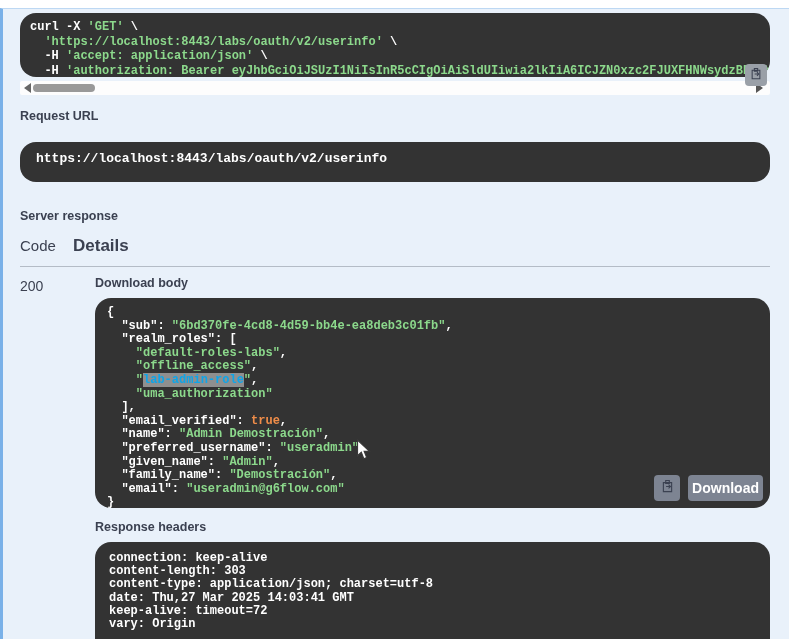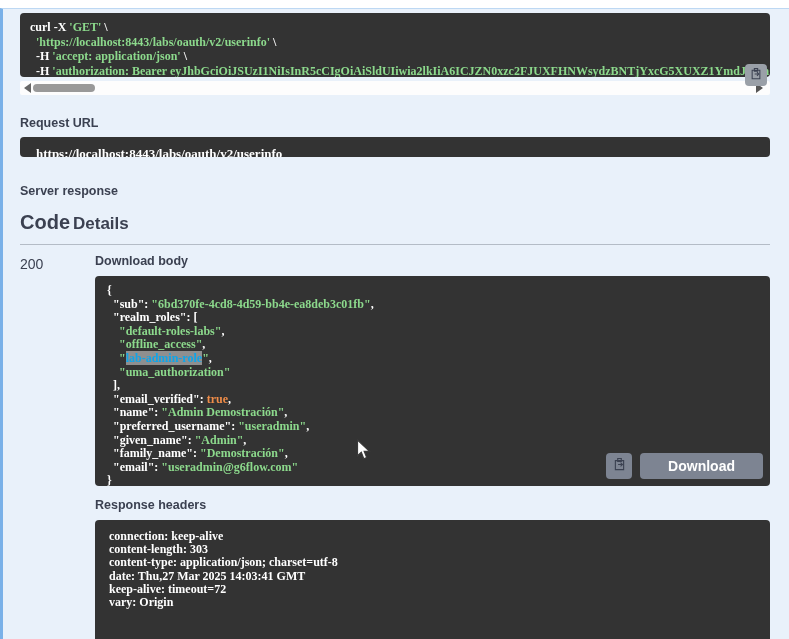--- a/index.html
+++ b/index.html
@@ -17,22 +17,22 @@
   html,body{width:789px;height:639px;overflow:hidden;background:#fff;
     font-family:"Liberation Sans",sans-serif;position:relative}
   .panel{position:absolute;left:0;top:8px;right:0;bottom:0;
     background:var(--panel-bg);
     border-left:3px solid var(--panel-border);
     border-top:1px solid #bdd8f3}
   .content{padding:0 19px 0 17px;position:relative}
   h4.sec{font-size:12.5px;font-weight:bold;color:var(--label-color)}
 
   
-  .codeblock{background:var(--code-bg);border-radius:4px;overflow:hidden;
-    font-family:Liberation Serif, serif;
+  .codeblock{background:var(--code-bg);border-radius:16px;overflow:hidden;
+    font-family:Liberation Mono, monospace;
     font-weight:700;font-size:12px;color:var(--code-text)}
   .cl{white-space:pre;line-height:13.6px}
   .cl .w{color:var(--code-text)}
   .cl .g{color:var(--string-green)}
   .cl .o{color:var(--boolean-orange)}
   .cl .gs{color:#0ea5e9;background:rgba(255,255,255,0.45)}
 
   
   .curl-wrap{position:relative;margin-top:4px}
   .curl-code{height:64px;padding:7px 10px}
@@ -40,38 +40,38 @@
   .hscroll{height:14px;background:#fdfdfd;margin-top:4px;position:relative;border-radius:2px}
   .arr{position:absolute;width:0;height:0;top:2px}
   .arr-l{left:4px;border-top:5px solid transparent;border-bottom:5px solid transparent;border-right:7px solid #666}
   .arr-r{right:7px;border-top:5px solid transparent;border-bottom:5px solid transparent;border-left:7px solid #555}
   .thumb{position:absolute;left:13px;top:3px;width:62px;height:8px;border-radius:4px;background:var(--scroll-thumb)}
   .copy-btn{position:absolute;width:22px;height:22px;border:none;border-radius:4px;
     background:#9aa0a8;display:flex;align-items:center;justify-content:center;cursor:pointer;padding:0}
   .curl-copy{right:3px;bottom:9px;z-index:3}
 
   
-  .url-label{margin-top:21px}
-  .url-block{margin-top:7px;height:20px;padding:9px 16px;font-size:13px}
+  .url-label{margin-top:14px}
+  .url-block{margin-top:19px;height:40px;padding:9px 16px;font-size:13px}
 
   
   .sr-title{margin-top:27px}
   .tbl-head{display:flex;align-items:baseline;margin-top:13px}
-  .code-h{font-size:20px;font-weight:700;color:var(--label-color);width:53px}
+  .code-h{font-size:15px;font-weight:400;color:var(--label-color);width:53px}
   .details-h{font-size:17px;font-weight:bold;color:var(--label-color)}
   .divider{border:none;border-top:1px solid rgba(59,65,81,0.3);margin-top:10px}
 
   .resp-row{display:flex;margin-top:9px}
   .status-col{width:75px;font-size:14px;color:var(--label-color);padding-top:2px}
   .detail-col{flex:1}
   .body-wrap{position:relative;margin-top:8px}
   .body-code{height:210px;padding:8px 12px}
   .body-actions{position:absolute;right:7px;bottom:7px;display:flex;gap:8px;align-items:center}
   .body-actions .copy-btn{position:static;width:26px;height:26px;background:var(--button-gray)}
-  .download-btn{height:26px;padding:0 28px;border:none;border-radius:4px;
+  .download-btn{height:26px;padding:0 4px;border:none;border-radius:4px;
     background:var(--button-gray);color:#fff;font-weight:bold;font-size:14px;
     font-family:"Liberation Sans",sans-serif;cursor:pointer}
   .headers-label{margin-top:12px}
   .headers-code{height:124px;margin-top:8px;padding:10px 14px}
   .headers-code .cl{line-height:13.2px}
 
   .cursor{position:absolute;left:356px;top:439px;z-index:9;pointer-events:none}
 </style>
 </head>
 <body>

